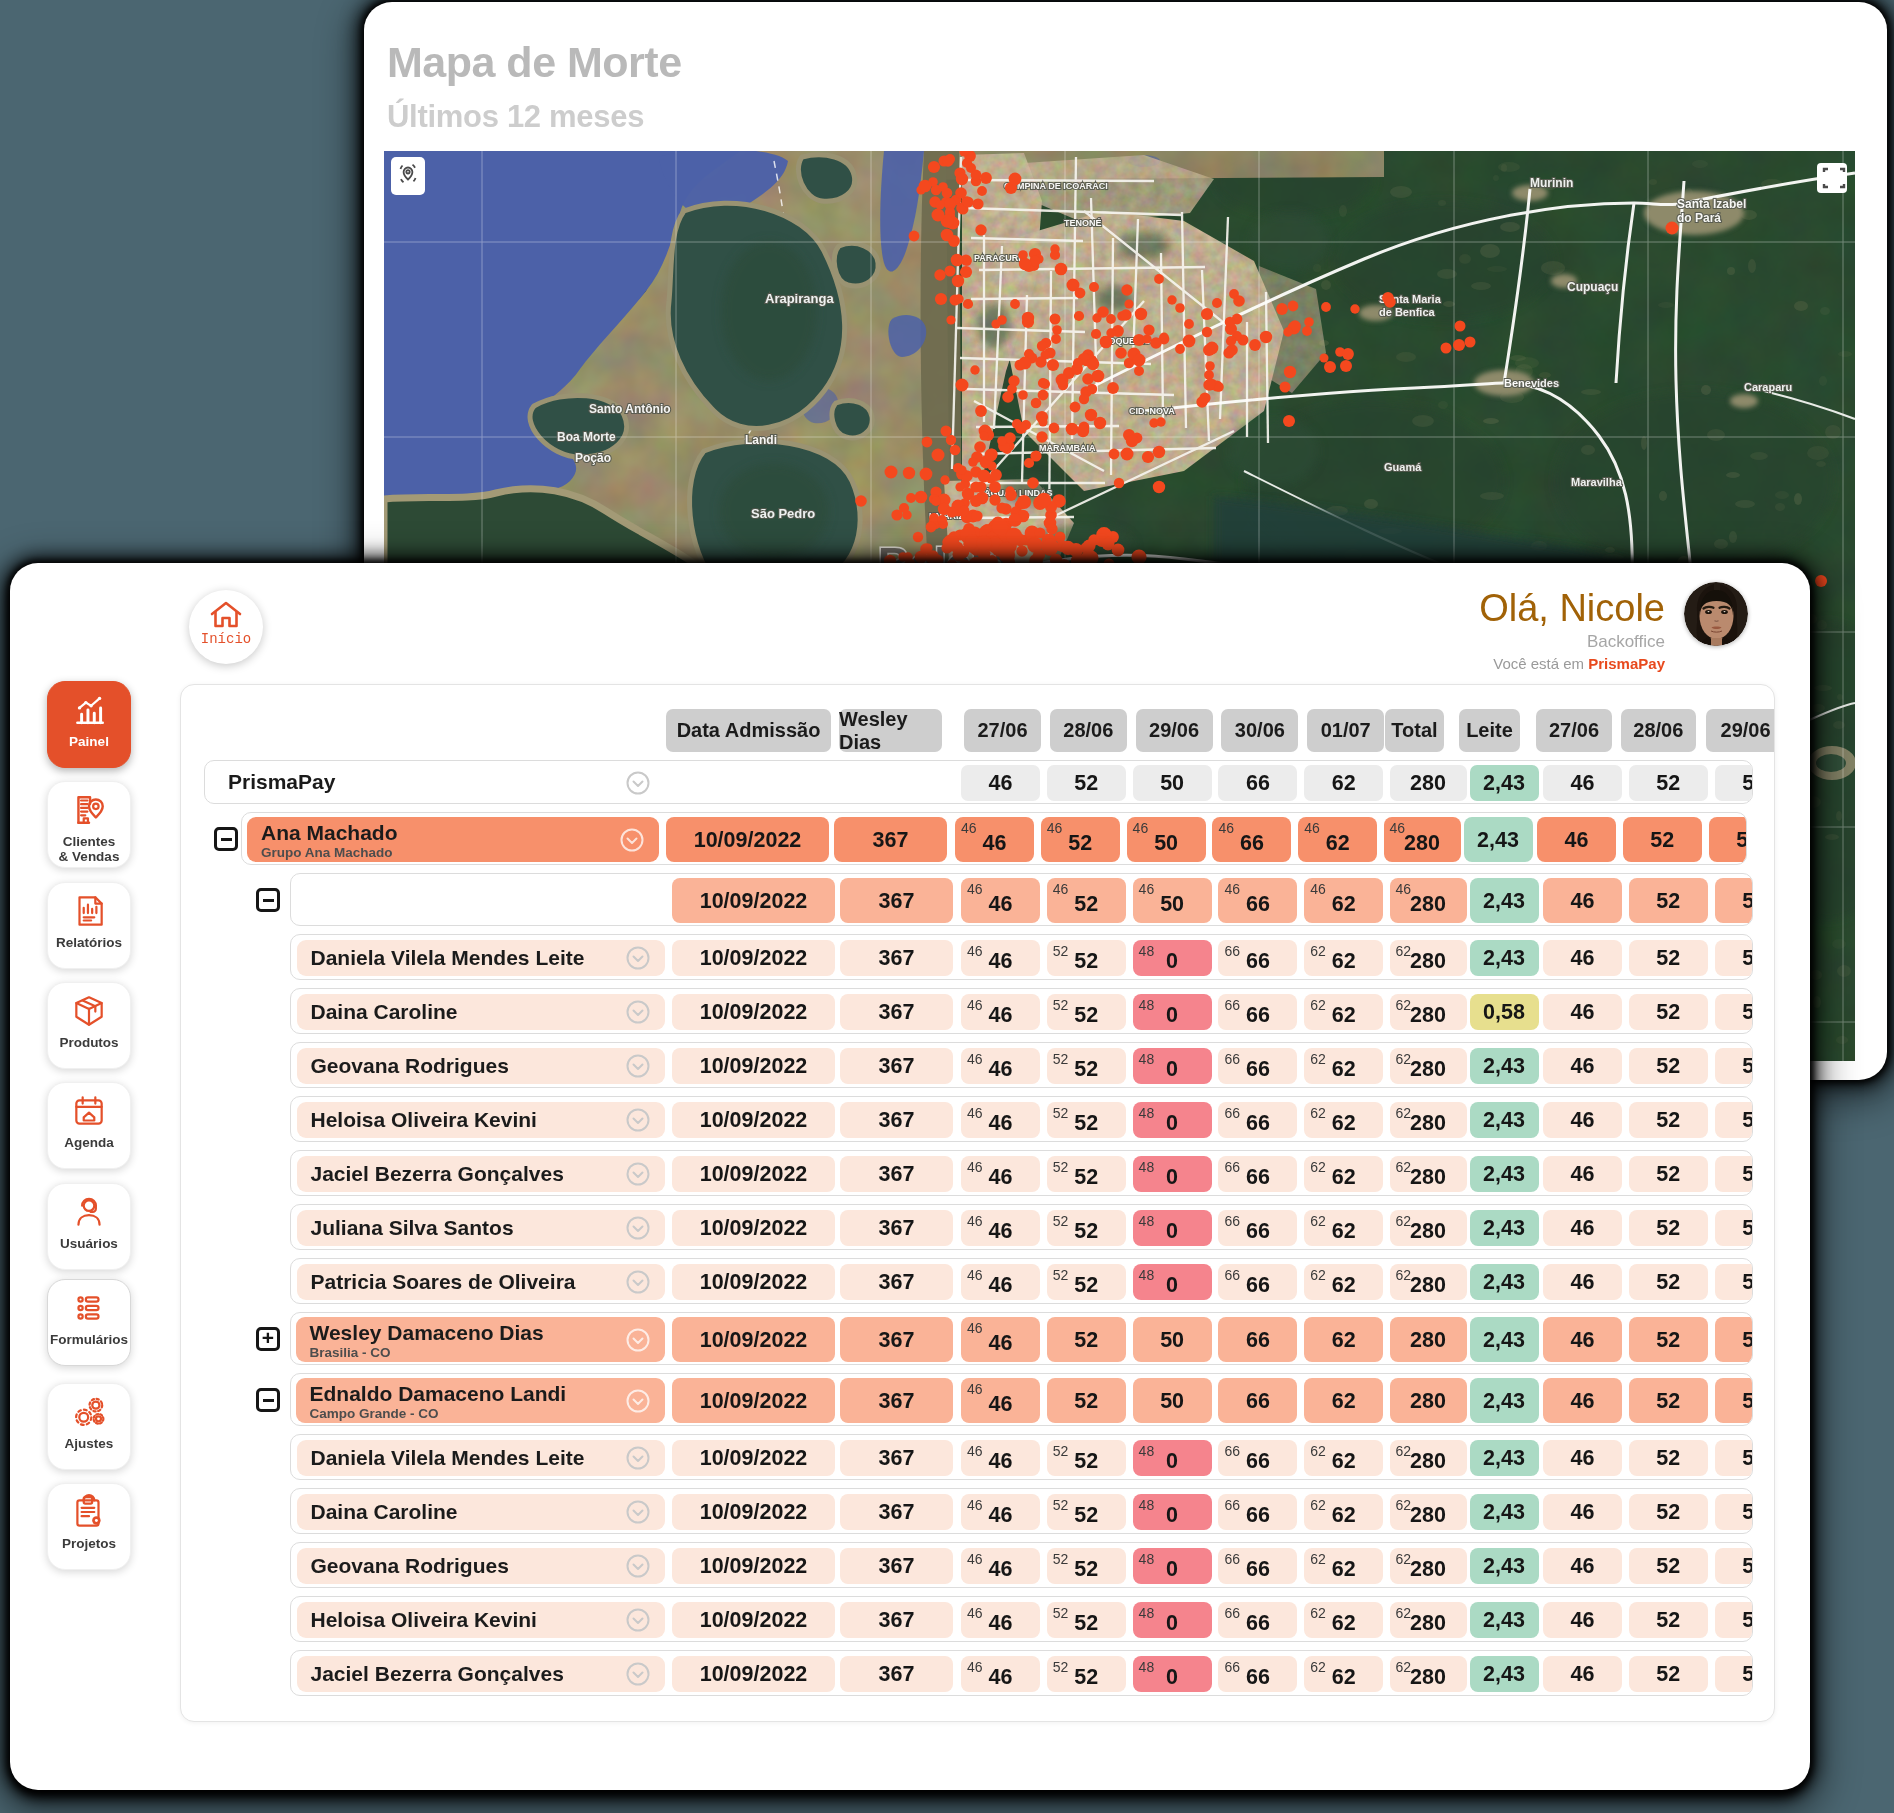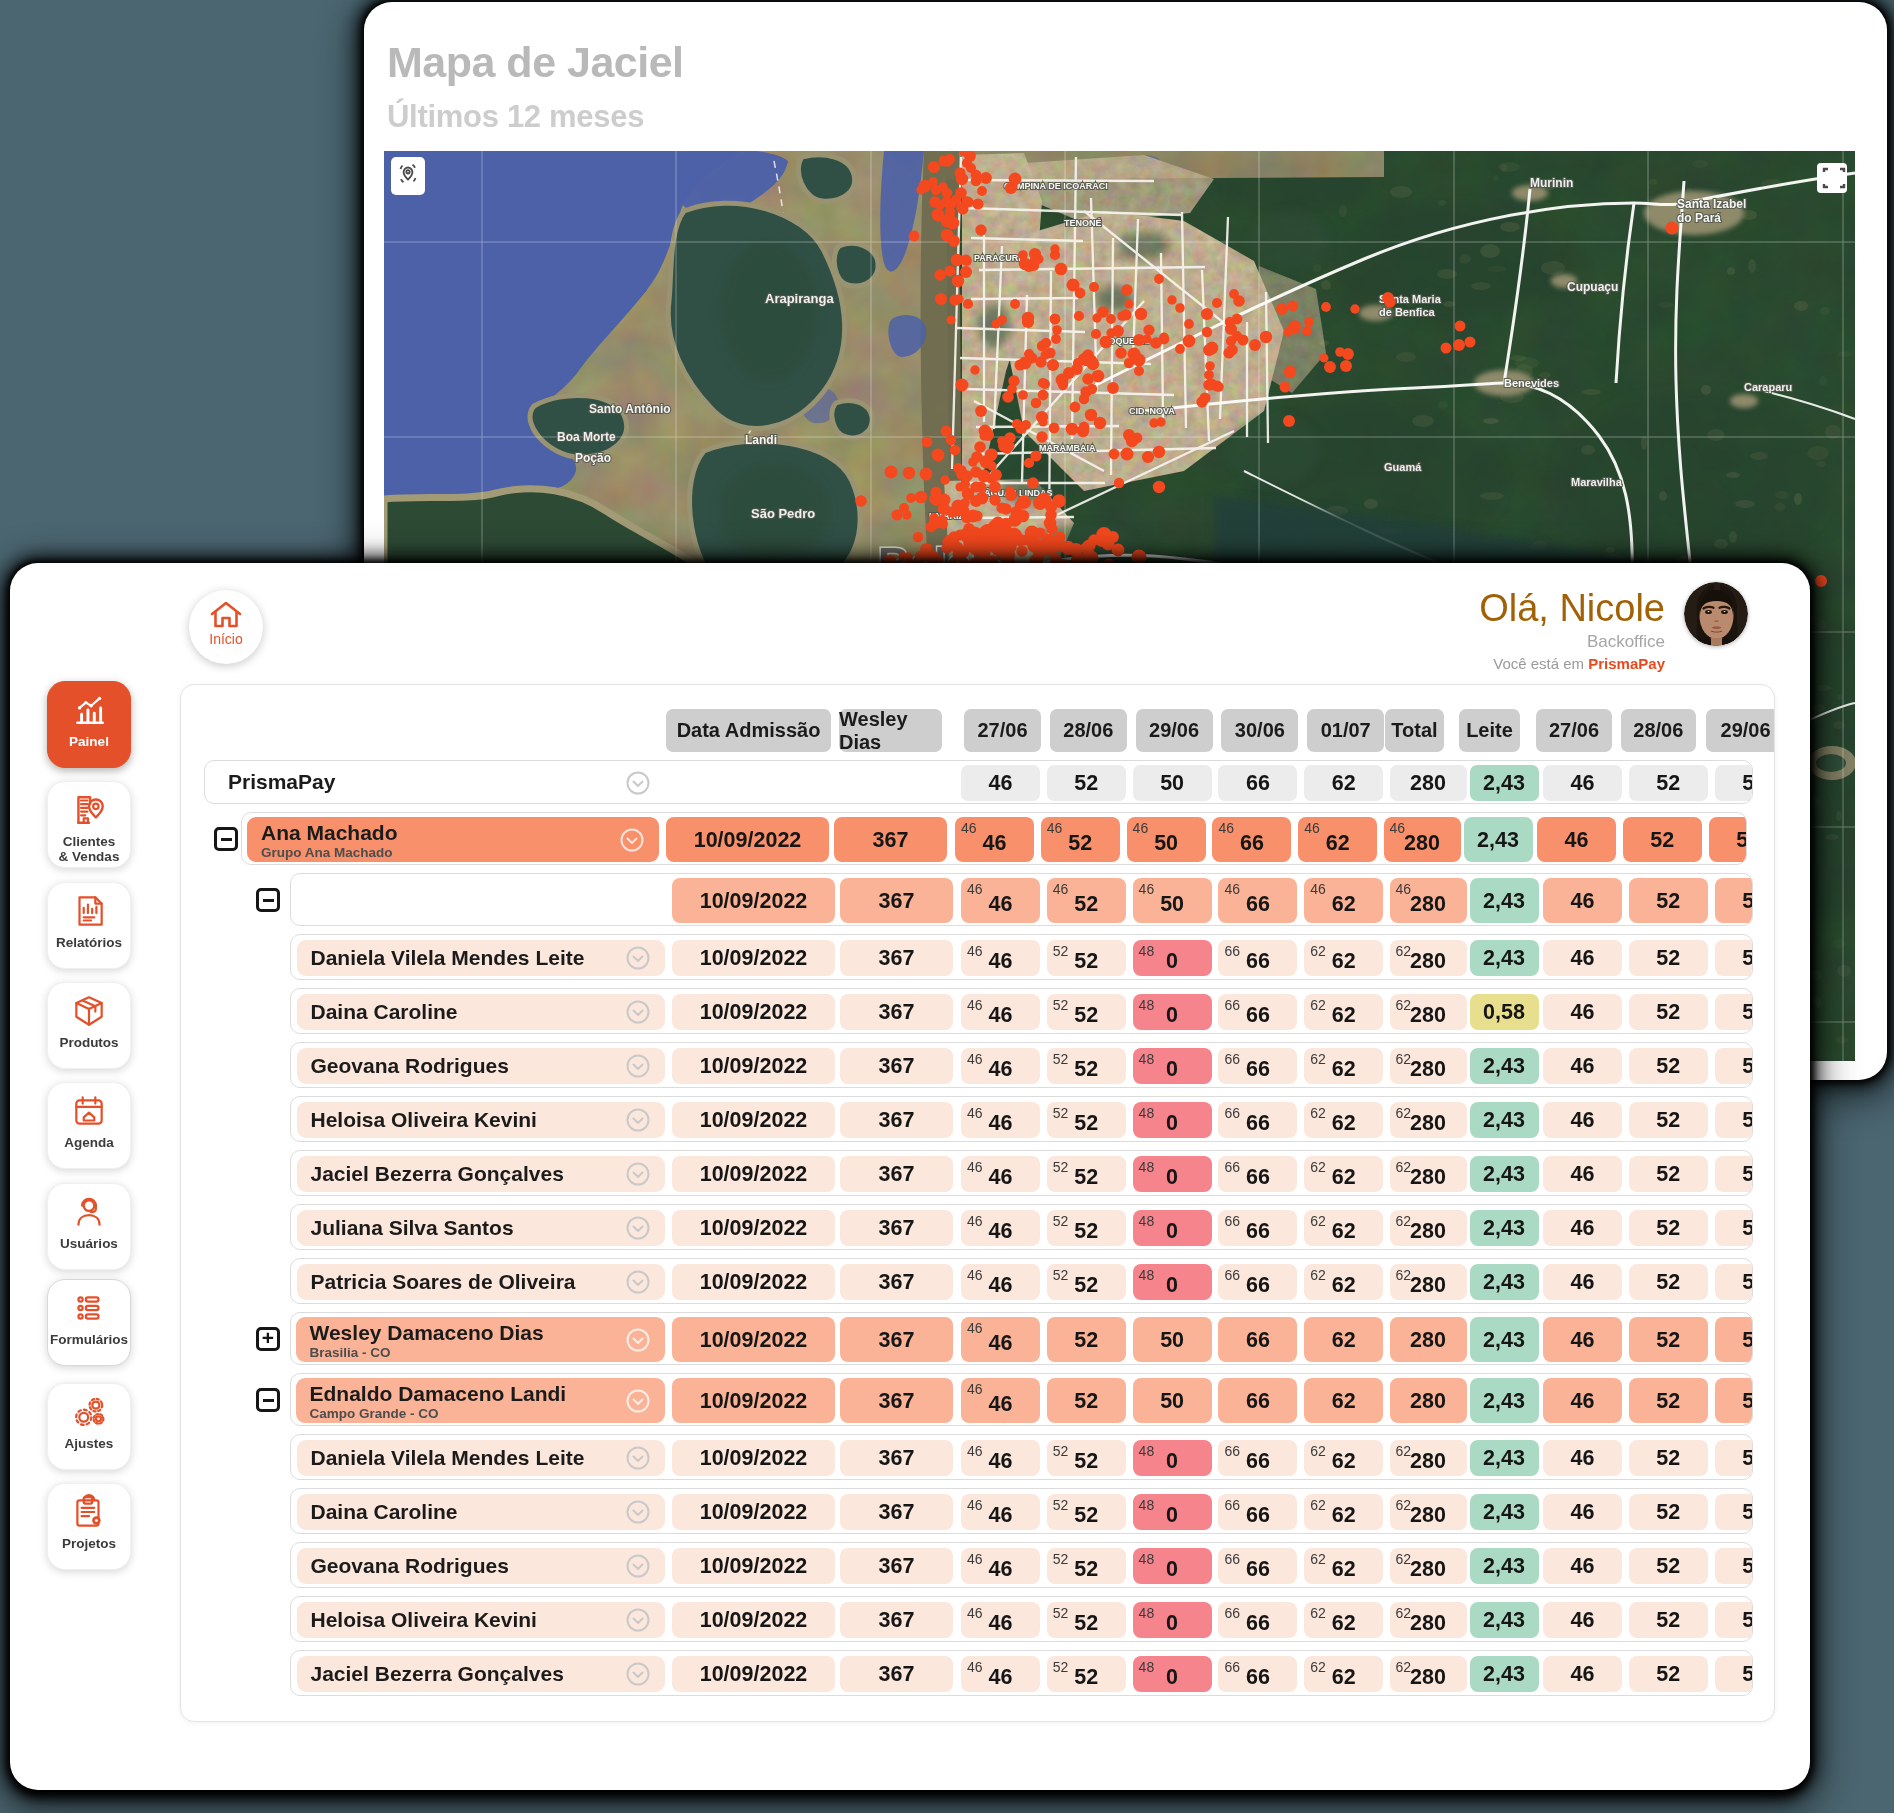--- a/index.html
+++ b/index.html
@@ -6,21 +6,21 @@
 body { position:relative; overflow:hidden; background:#4B6671; font-family:"Liberation Sans",sans-serif; }
 .mapcard { position:absolute; left:364px; top:2px; width:1523px; height:1078px; background:#fff; border-radius:28px;
   box-shadow:0 0 6px 3px rgba(0,0,0,0.95), 0 0 16px 8px rgba(0,0,0,0.65), 0 10px 34px 14px rgba(0,0,0,0.4); }
 .mapcard h1 { position:absolute; left:23px; top:36px; font-size:43px; color:#B9B9B9; letter-spacing:-0.5px; }
 .mapcard h2 { position:absolute; left:23px; top:97px; font-size:31px; color:#CDCDCD; letter-spacing:-0.3px; }
 .mapwrap { position:absolute; left:20px; top:149px; width:1471px; height:910px; overflow:hidden; }
 .maincard { position:absolute; left:10px; top:563px; width:1800px; height:1227px; background:#fff; border-radius:28px;
   box-shadow:0 0 6px 3px rgba(0,0,0,0.95), 0 9px 12px -2px rgba(0,0,0,0.92), 0 0 16px 8px rgba(0,0,0,0.65), 0 12px 36px 14px rgba(0,0,0,0.45); }
 .inicio { position:absolute; left:179px; top:27px; width:74px; height:74px; border-radius:50%; background:#fff;
   box-shadow:0 2px 10px rgba(0,0,0,0.22); text-align:center; padding-top:10px; }
-.inicio .lab { font-size:14px; color:#E4502A; margin-top:-3px; }
+.inicio .lab { font-size:14px; color:#E4502A; margin-top:-3px;font-family:Liberation Mono, monospace; }
 .hello { position:absolute; right:145px; top:24px; text-align:right; }
 .hello .h1 { font-size:38px; color:#a16207; }
 .hello .h2 { font-size:17px; color:#A6A6A6; margin-top:2px; }
 .hello .h3 { font-size:15px; color:#9A9A9A; margin-top:3px; }
 .hello .h3 b { color:#E8491D; }
 .avatar { position:absolute; right:62px; top:19px; width:64px; height:64px; border-radius:50%; overflow:hidden;
   box-shadow:0 1px 4px rgba(0,0,0,0.3); }
 .sbtn { position:absolute; left:37px; width:84px; height:87px; background:#fff; border-radius:18px;
   box-shadow:0 2px 8px rgba(0,0,0,0.16); border:1px solid #f0f0f0; text-align:center; padding-top:9px; }
 .sbtn svg { display:inline-block; }
@@ -43,21 +43,21 @@
 .nm2 { position:absolute; left:14px; top:50%; transform:translateY(-50%); }
 .nm2 .nm { font-size:21px; font-weight:bold; color:#1B1B1B; }
 .nm2 .nsub { font-size:13.5px; font-weight:bold; color:#4D4D4D; margin-top:0px; }
 .chev { position:absolute; }
 .exp { position:absolute; width:24px; height:24px; border:3px solid #161616; border-radius:5px; font-size:21px;
   line-height:16px; text-align:center; color:#161616; font-weight:bold; background:#fff; }
 .exp.minus::after { content:""; position:absolute; left:3.5px; right:3.5px; top:50%; height:3px; margin-top:-1.5px; background:#161616; }
 </style></head>
 <body>
 <div class="mapcard">
-  <h1>Mapa de Jaciel</h1>
+  <h1>Mapa de Morte</h1>
   <h2>Últimos 12 meses</h2>
   <div class="mapwrap"><svg width="1471" height="910" viewBox="0 0 1471 910" font-family="Liberation Sans, sans-serif">
 <defs>
 <filter id="ntx" x="0" y="0" width="100%" height="100%" color-interpolation-filters="sRGB">
   <feTurbulence type="fractalNoise" baseFrequency="0.02" numOctaves="4" seed="11"></feTurbulence>
   <feColorMatrix type="matrix" values="0.10 0 0 0 0.11  0 0.14 0 0 0.24  0 0 0.10 0 0.13  0 0 0 0 0.42"></feColorMatrix>
 </filter>
 <filter id="ctx" x="-10%" y="-10%" width="120%" height="120%" color-interpolation-filters="sRGB">
   <feTurbulence type="fractalNoise" baseFrequency="0.09" numOctaves="3" seed="4"></feTurbulence>
   <feColorMatrix type="matrix" values="0.22 0 0 0 0.65  0 0.22 0 0 0.58  0 0 0.22 0 0.46  0 0 0 0 0.97"></feColorMatrix>

